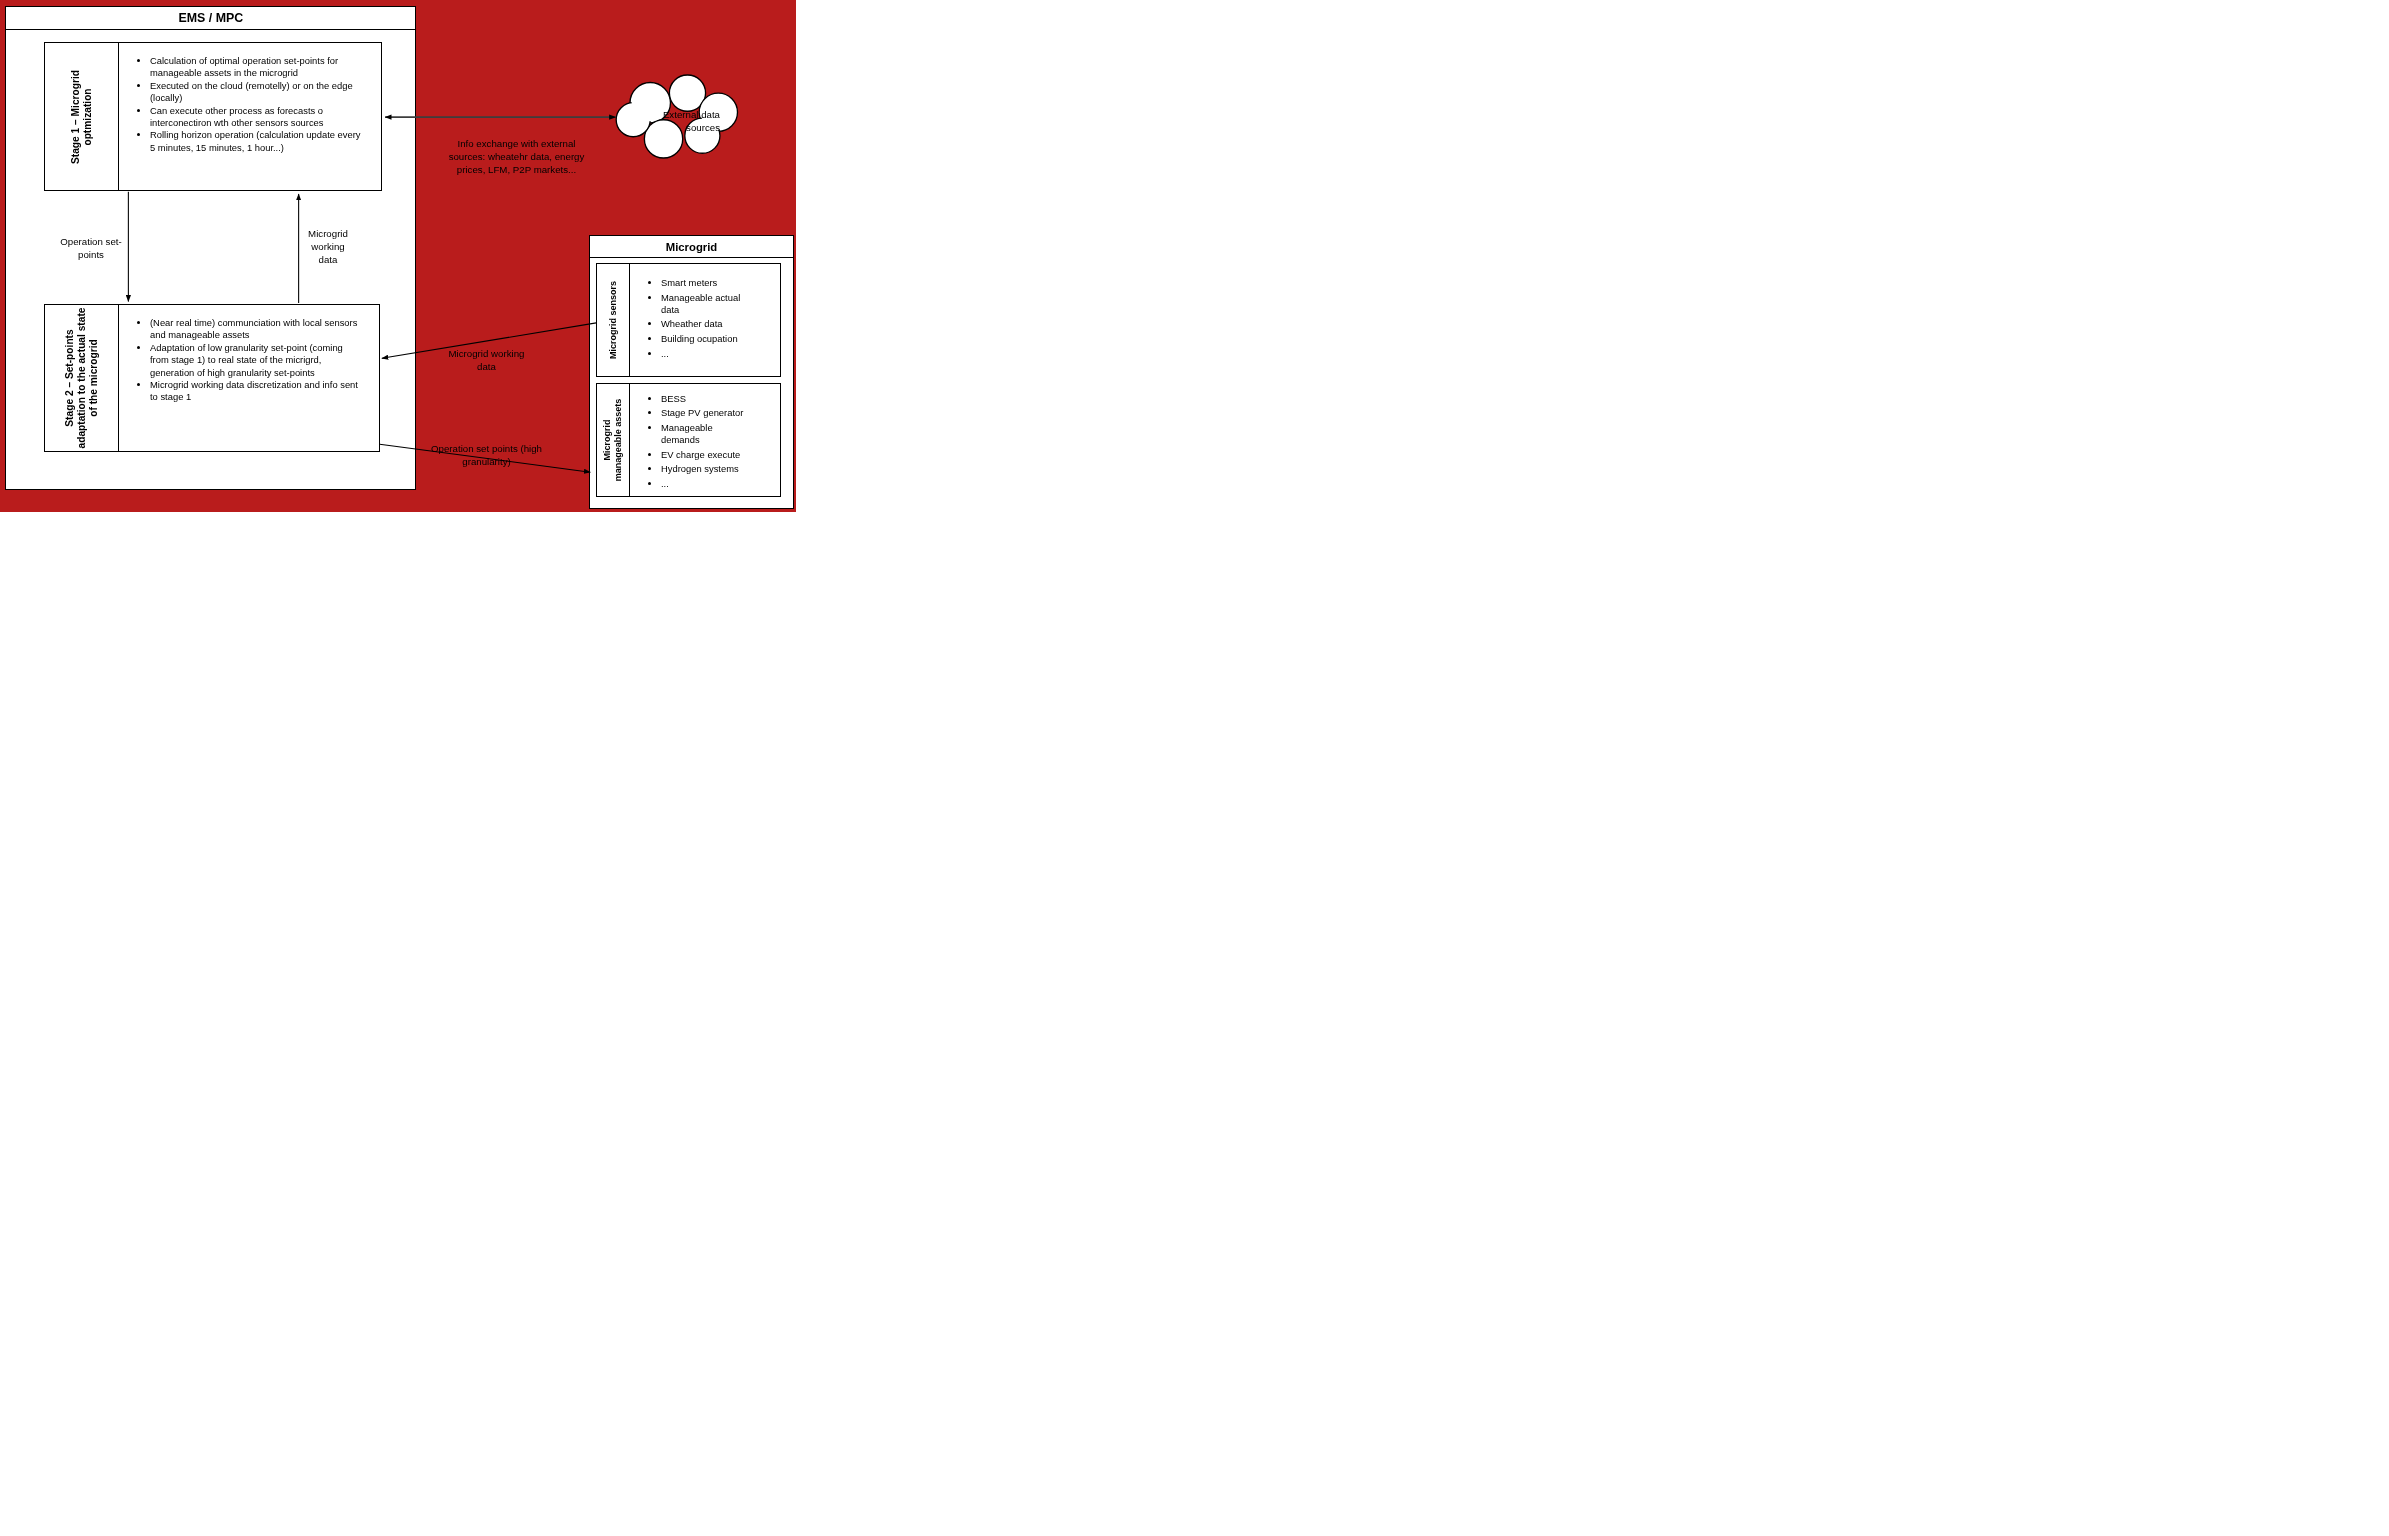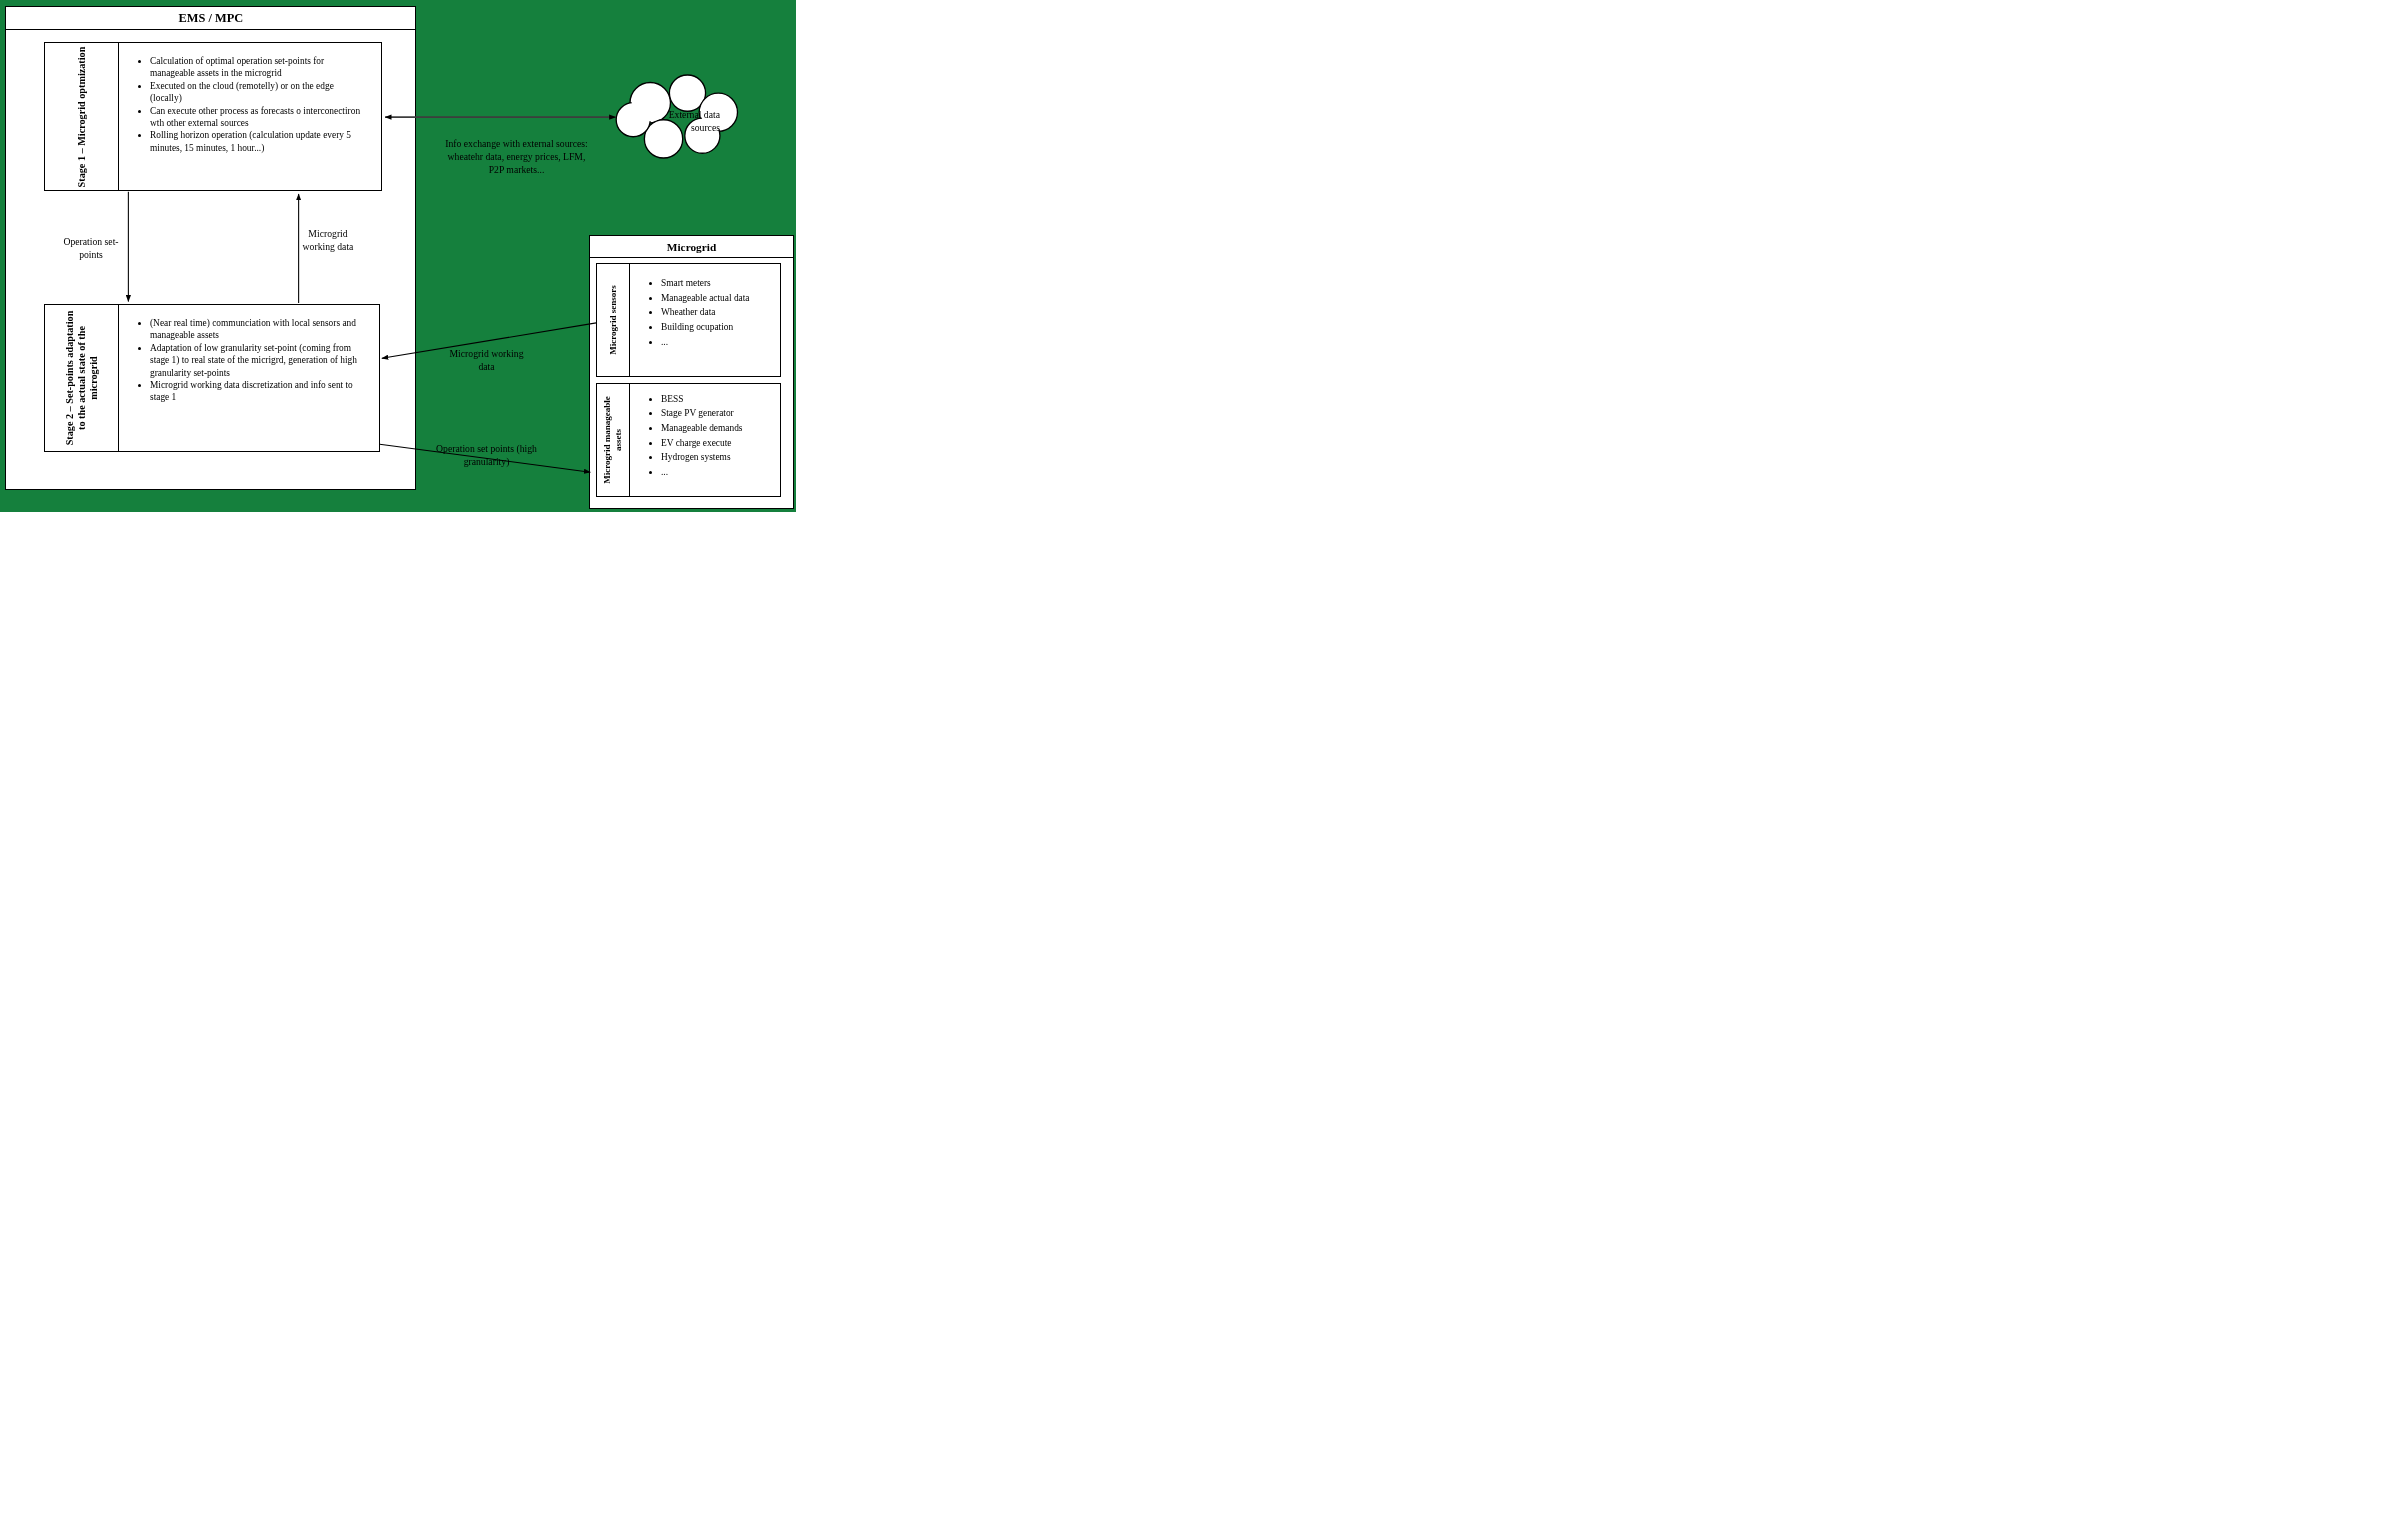--- a/index.html
+++ b/index.html
@@ -1,18 +1,18 @@
 <!DOCTYPE html>
 <html style="font-size:8.6px"><head>
 <meta charset="utf-8">
 <style>
   html,body { margin:0; padding:0; background:#fff; }
   .canvas {
-    position:relative; width:796px; height:512px; background:#15803d;
-    font-family:Liberation Serif, serif; color:#000; overflow:hidden;
+    position:relative; width:796px; height:512px; background:#b91c1c;
+    font-family:Liberation Sans, sans-serif; color:#000; overflow:hidden;
   }
   .box { position:absolute; border:1.6px solid #000; box-sizing:border-box; background:#fff; }
   .ems-box { left:5.4px; top:6px; width:411px; height:484px; }
   .ems-title { height:22px; border-bottom:1.6px solid #000; display:flex; align-items:center; justify-content:center;
                font-size:12.4px; font-weight:bold; }
   .stage { display:flex; position:absolute; border:1.6px solid #000; box-sizing:border-box; background:#fff; }
   .stage1 { left:44px; top:42px; width:338px; height:149px; }
   .stage2 { left:44px; top:304px; width:336px; height:148px; }
   .labelcol { width:73px; border-right:1.1px solid #000; position:relative; flex:none; }
   .labelcol-sm { width:32px; border-right:1.1px solid #000; position:relative; flex:none; }
@@ -54,21 +54,21 @@
   </div>
 
   <div class="stage stage1">
     <div class="labelcol">
       <div class="vlabel">Stage 1 – Microgrid optmization</div>
     </div>
     <div class="content">
       <ul>
           <li>Calculation of optimal operation set-points for manageable assets in the microgrid</li>
           <li>Executed on the cloud (remotelly) or on the edge (locally)</li>
-          <li>Can execute other process as forecasts o interconectiron wth other external sources</li>
+          <li>Can execute other process as forecasts o interconectiron wth other sensors sources</li>
           <li>Rolling horizon operation (calculation update every 5 minutes, 15 minutes, 1 hour...)</li>
         </ul>
     </div>
   </div>
 
   <div class="stage stage2">
     <div class="labelcol">
       <div class="vlabel">Stage 2 – Set-points adaptation to the actual state of the microgrid</div>
     </div>
     <div class="content">

